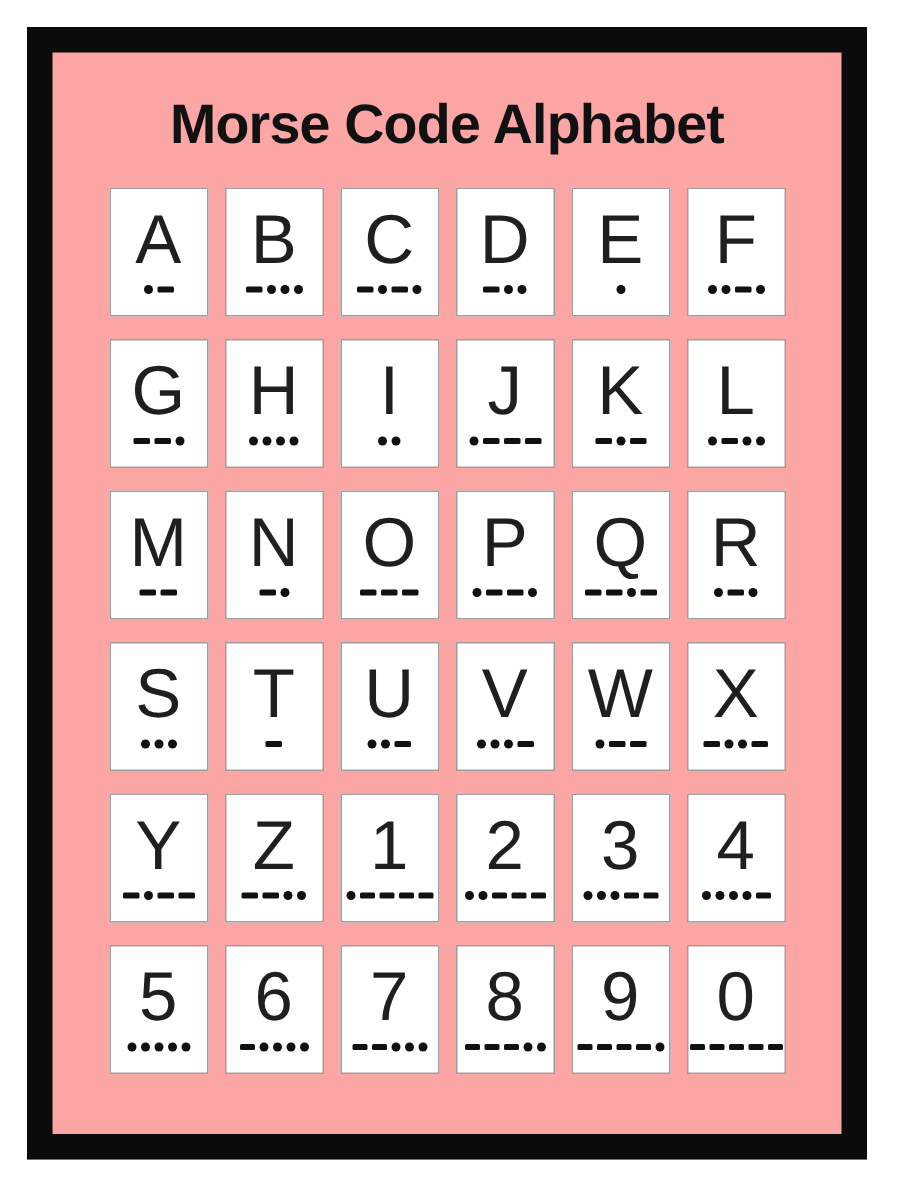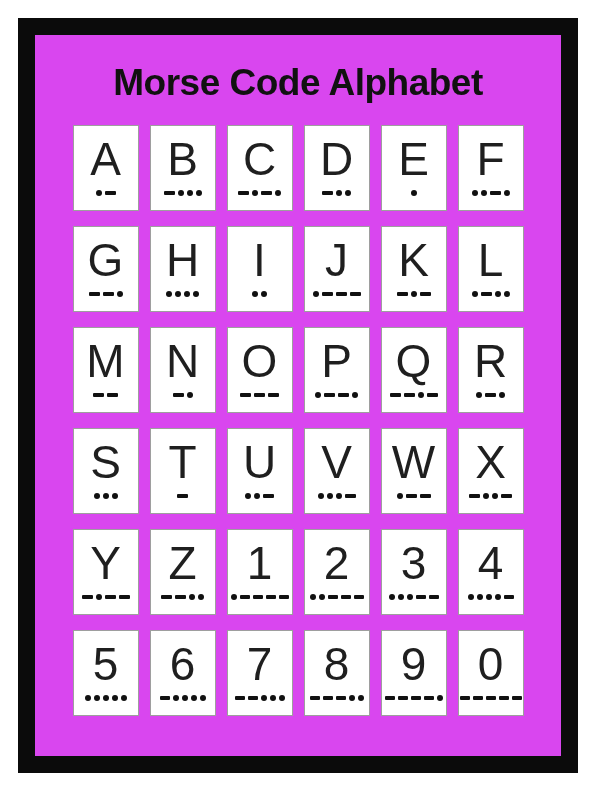--- a/index.html
+++ b/index.html
@@ -12,21 +12,21 @@
     height: 800px;
     font-family: "Liberation Sans", sans-serif;
     overflow: hidden;
   }
   .frame {
     box-sizing: border-box;
     width: 560px;
     height: 755px;
     margin: 18px 22px 27px 18px;
     border: 17px solid var(--frame-color, #0b0b0b);
-    background: #d946ef;
+    background: #fca5a5;
   }
   .page-title {
     margin: 27px 0 0 0;
     text-align: center;
     font-size: 37px;
     font-weight: bold;
     letter-spacing: -0.5px;
     color: #111111;
   }
   .grid {

